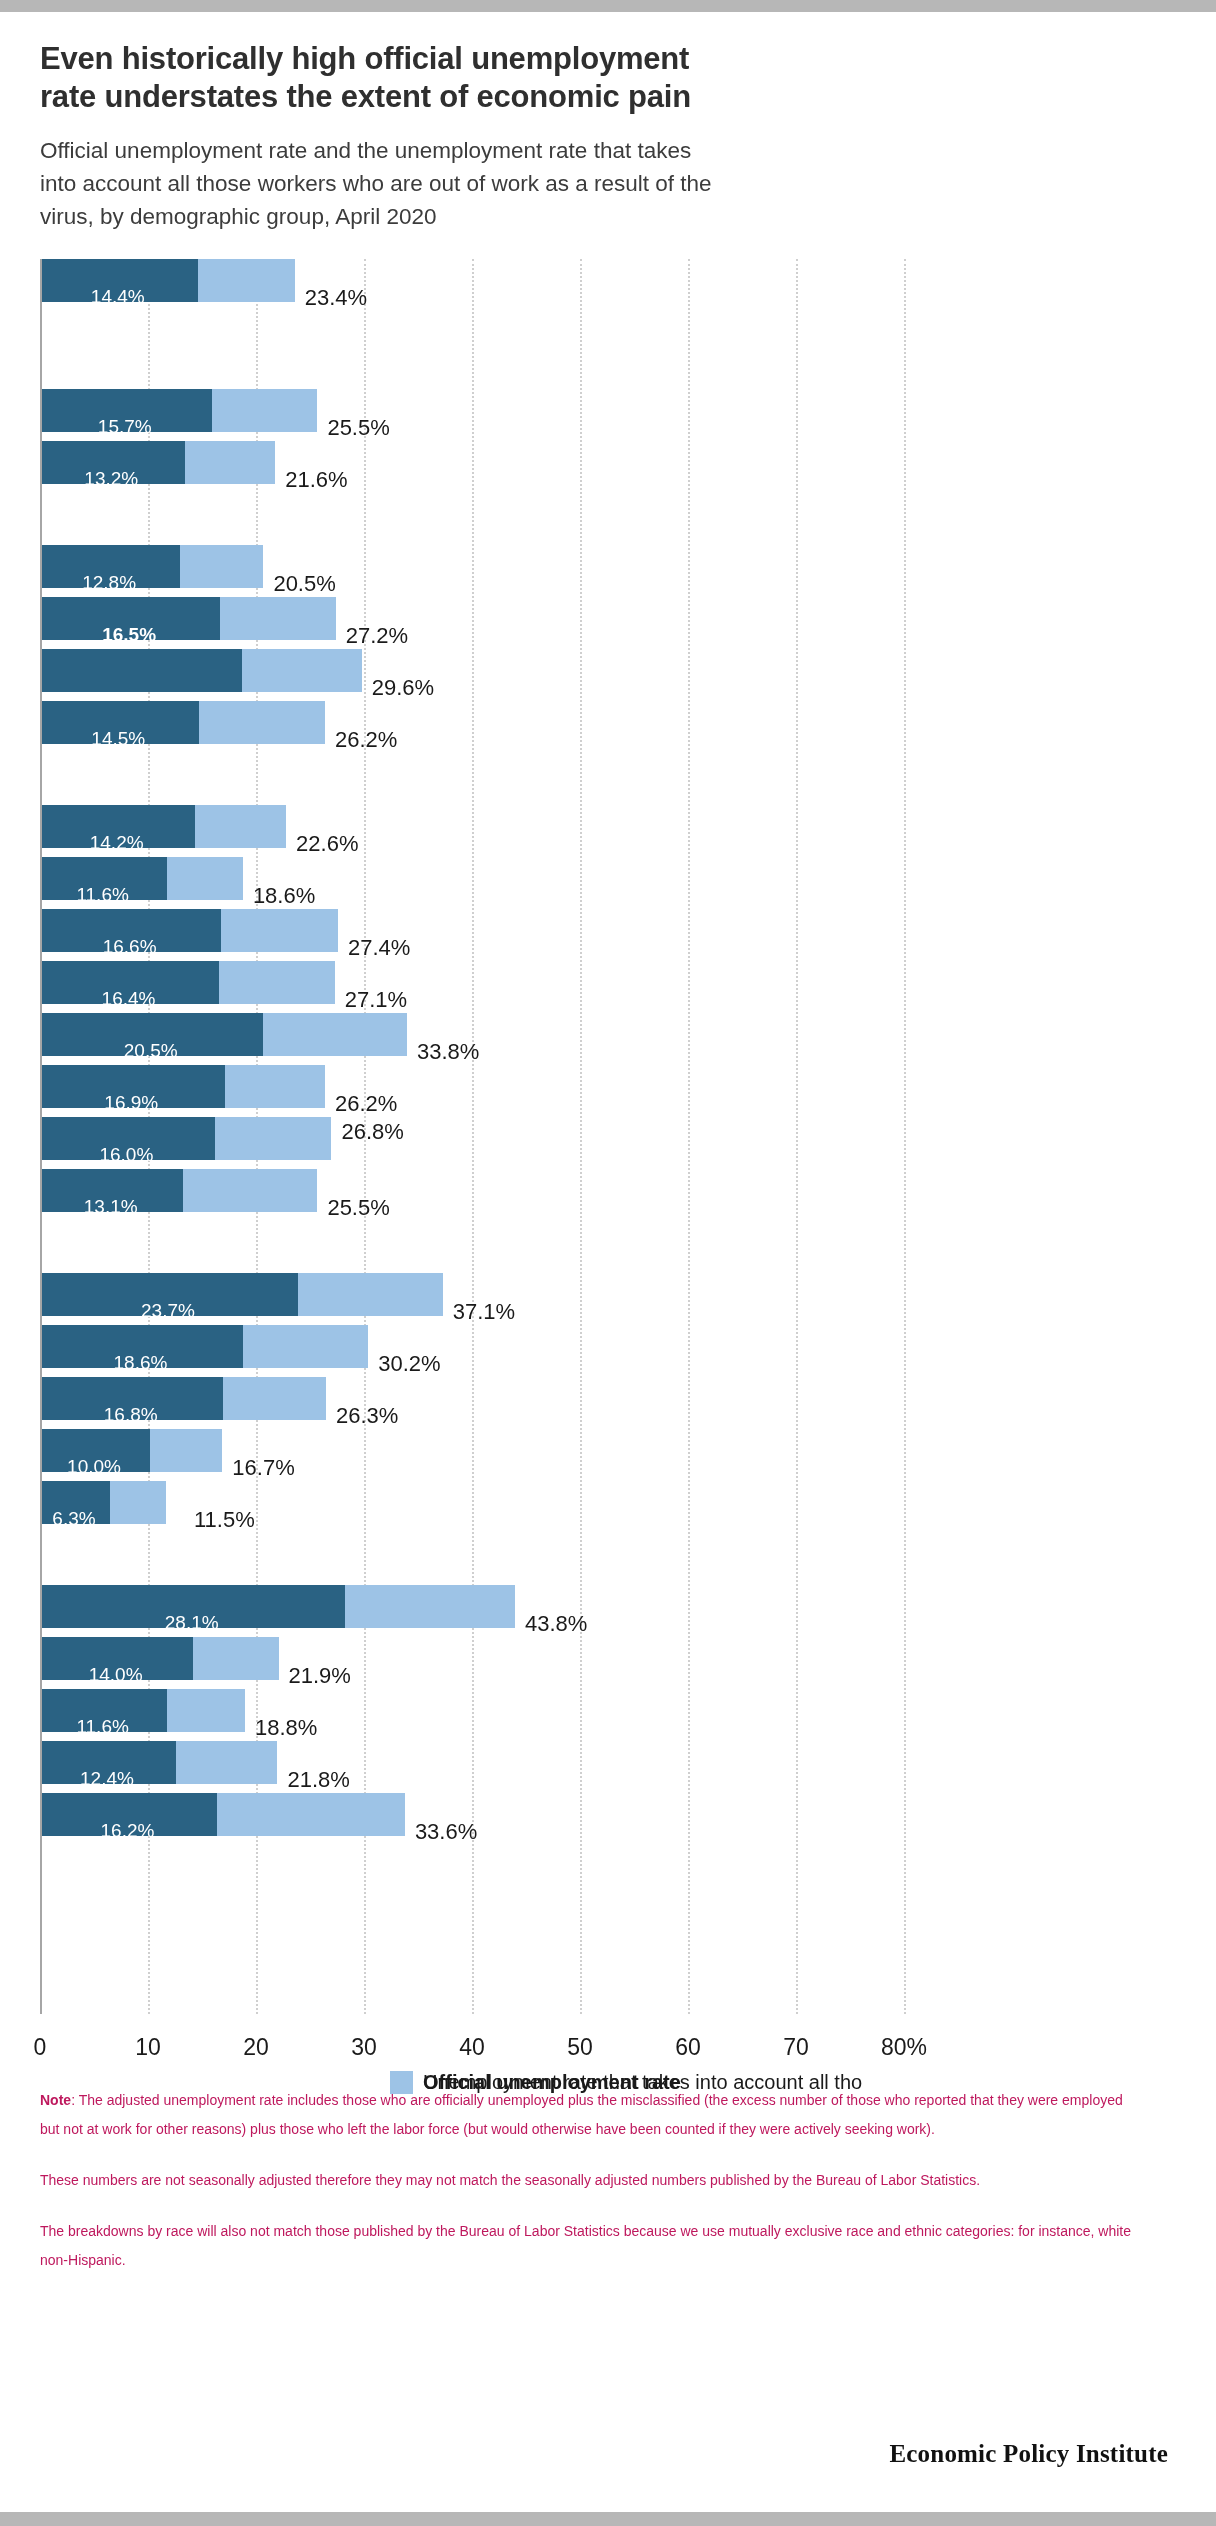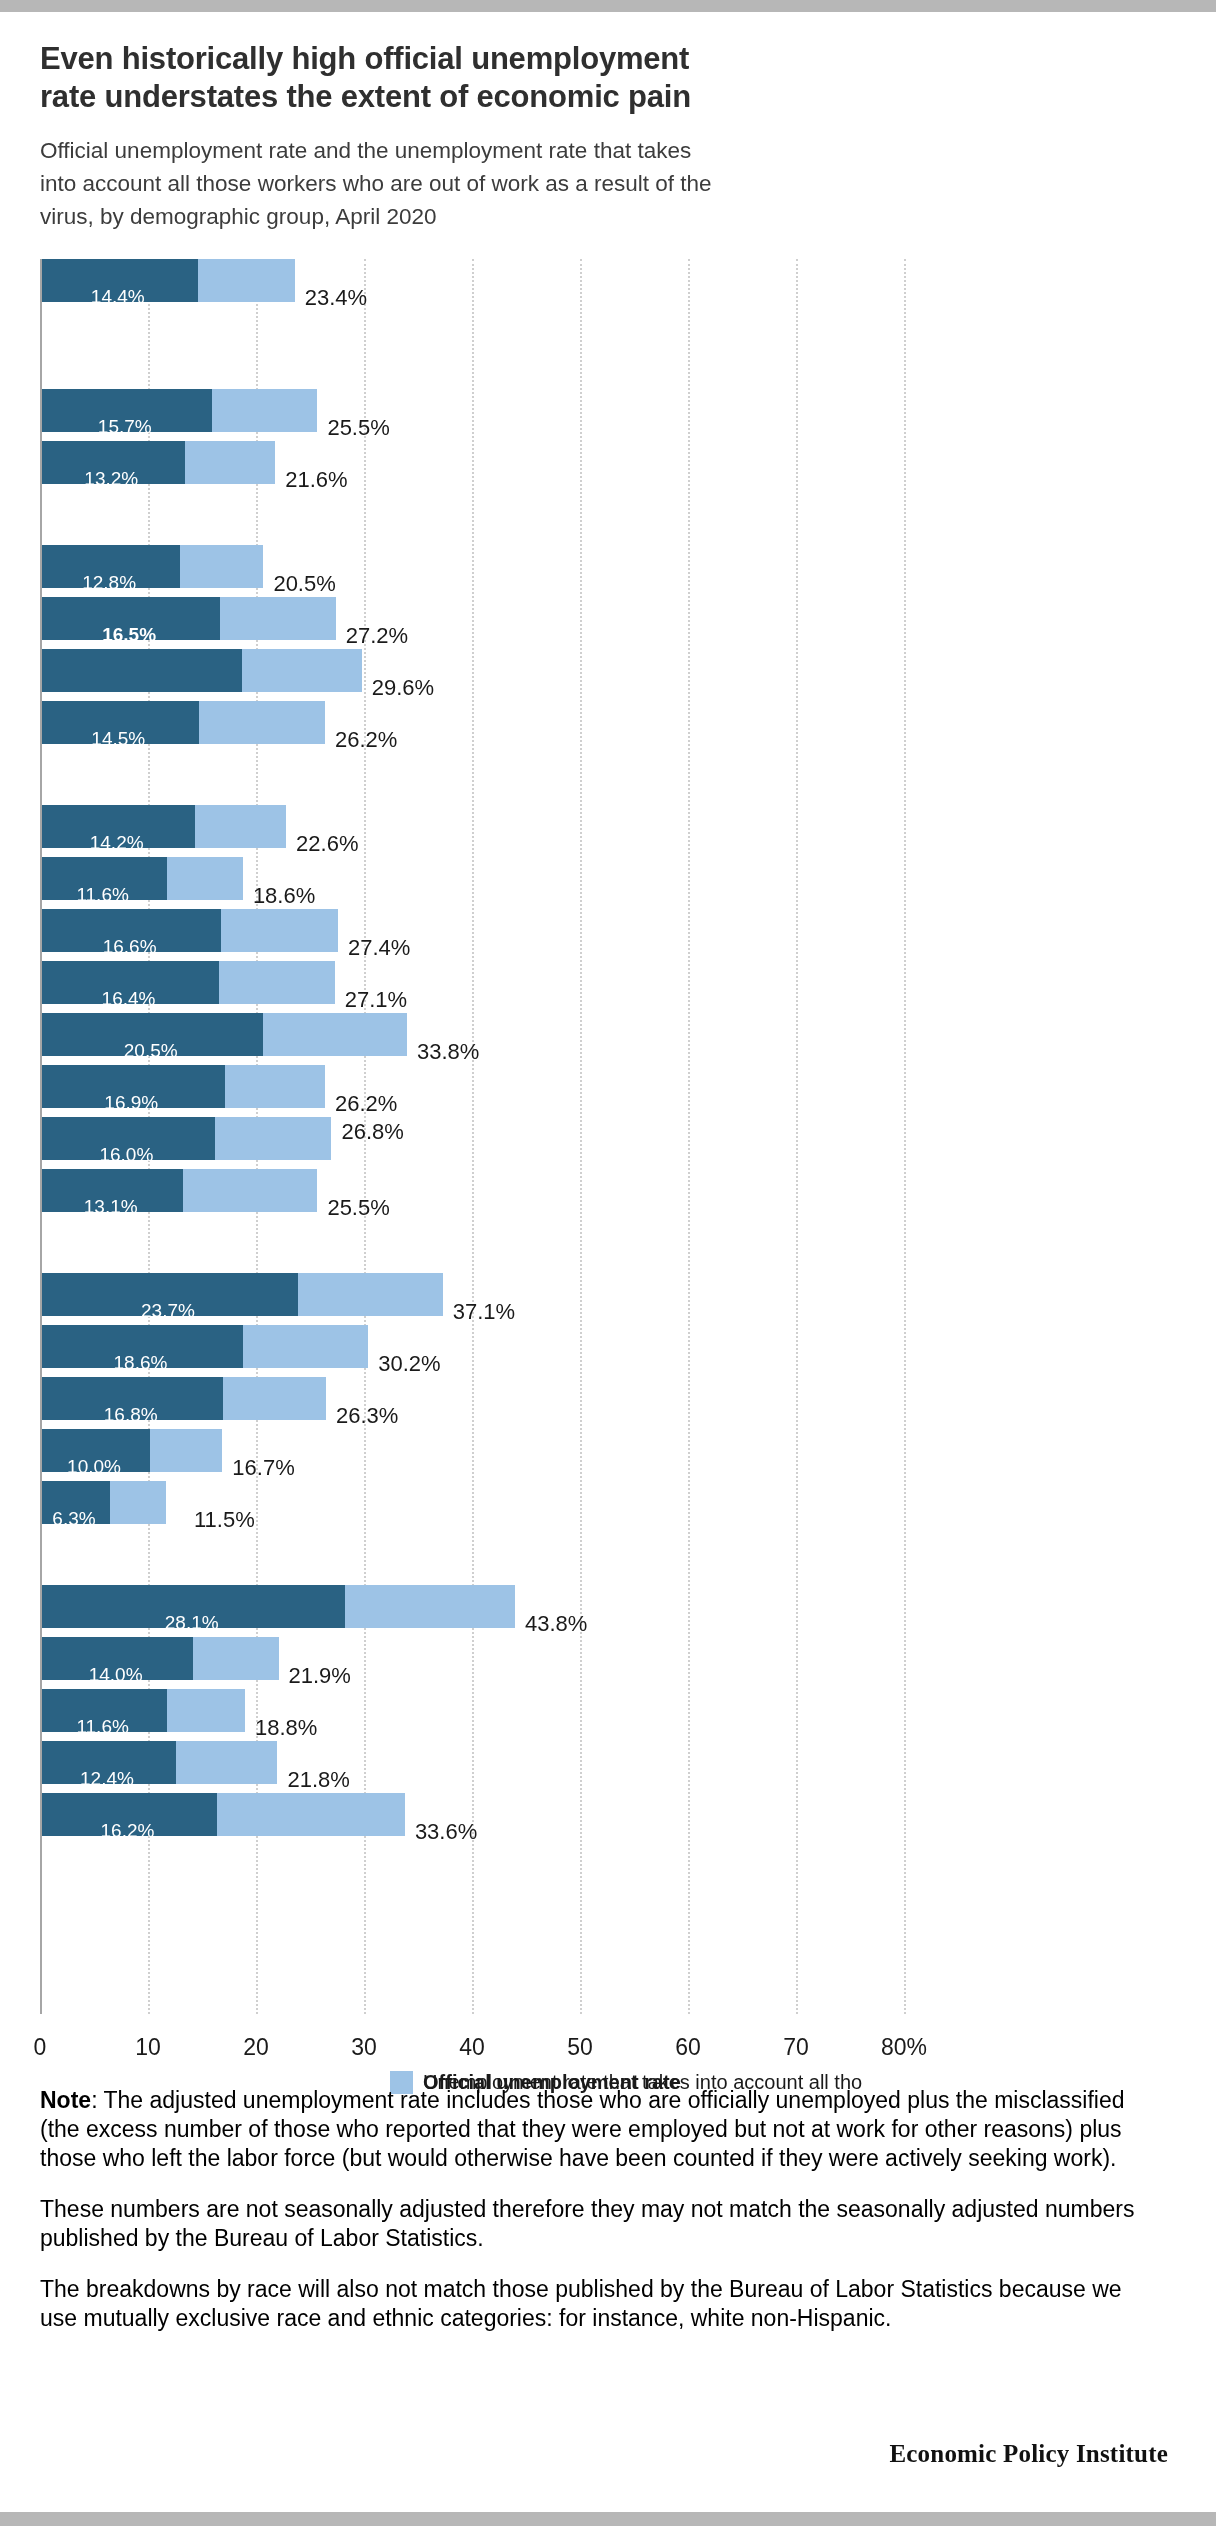--- a/index.html
+++ b/index.html
@@ -166,23 +166,23 @@
   .legend-text.thin { font-weight: normal; }
 
   
   .notes {
     position: absolute;
     left: 40px;
     top: 2086px;
     width: 1120px;
   }
   .note-p {
-    font-size: 23px;
+    font-size: 14px;
     line-height: 29px;
-    color: #000000;
+    color: #be185d;
     margin: 0 8px 22px 0;
     max-width: 1100px;
   }
   .note-p b { font-weight: bold; }
   .epi {
     position: absolute;
     right: 48px;
     top: 2440px;
     font-family: "Liberation Serif", serif;
     font-weight: bold;

